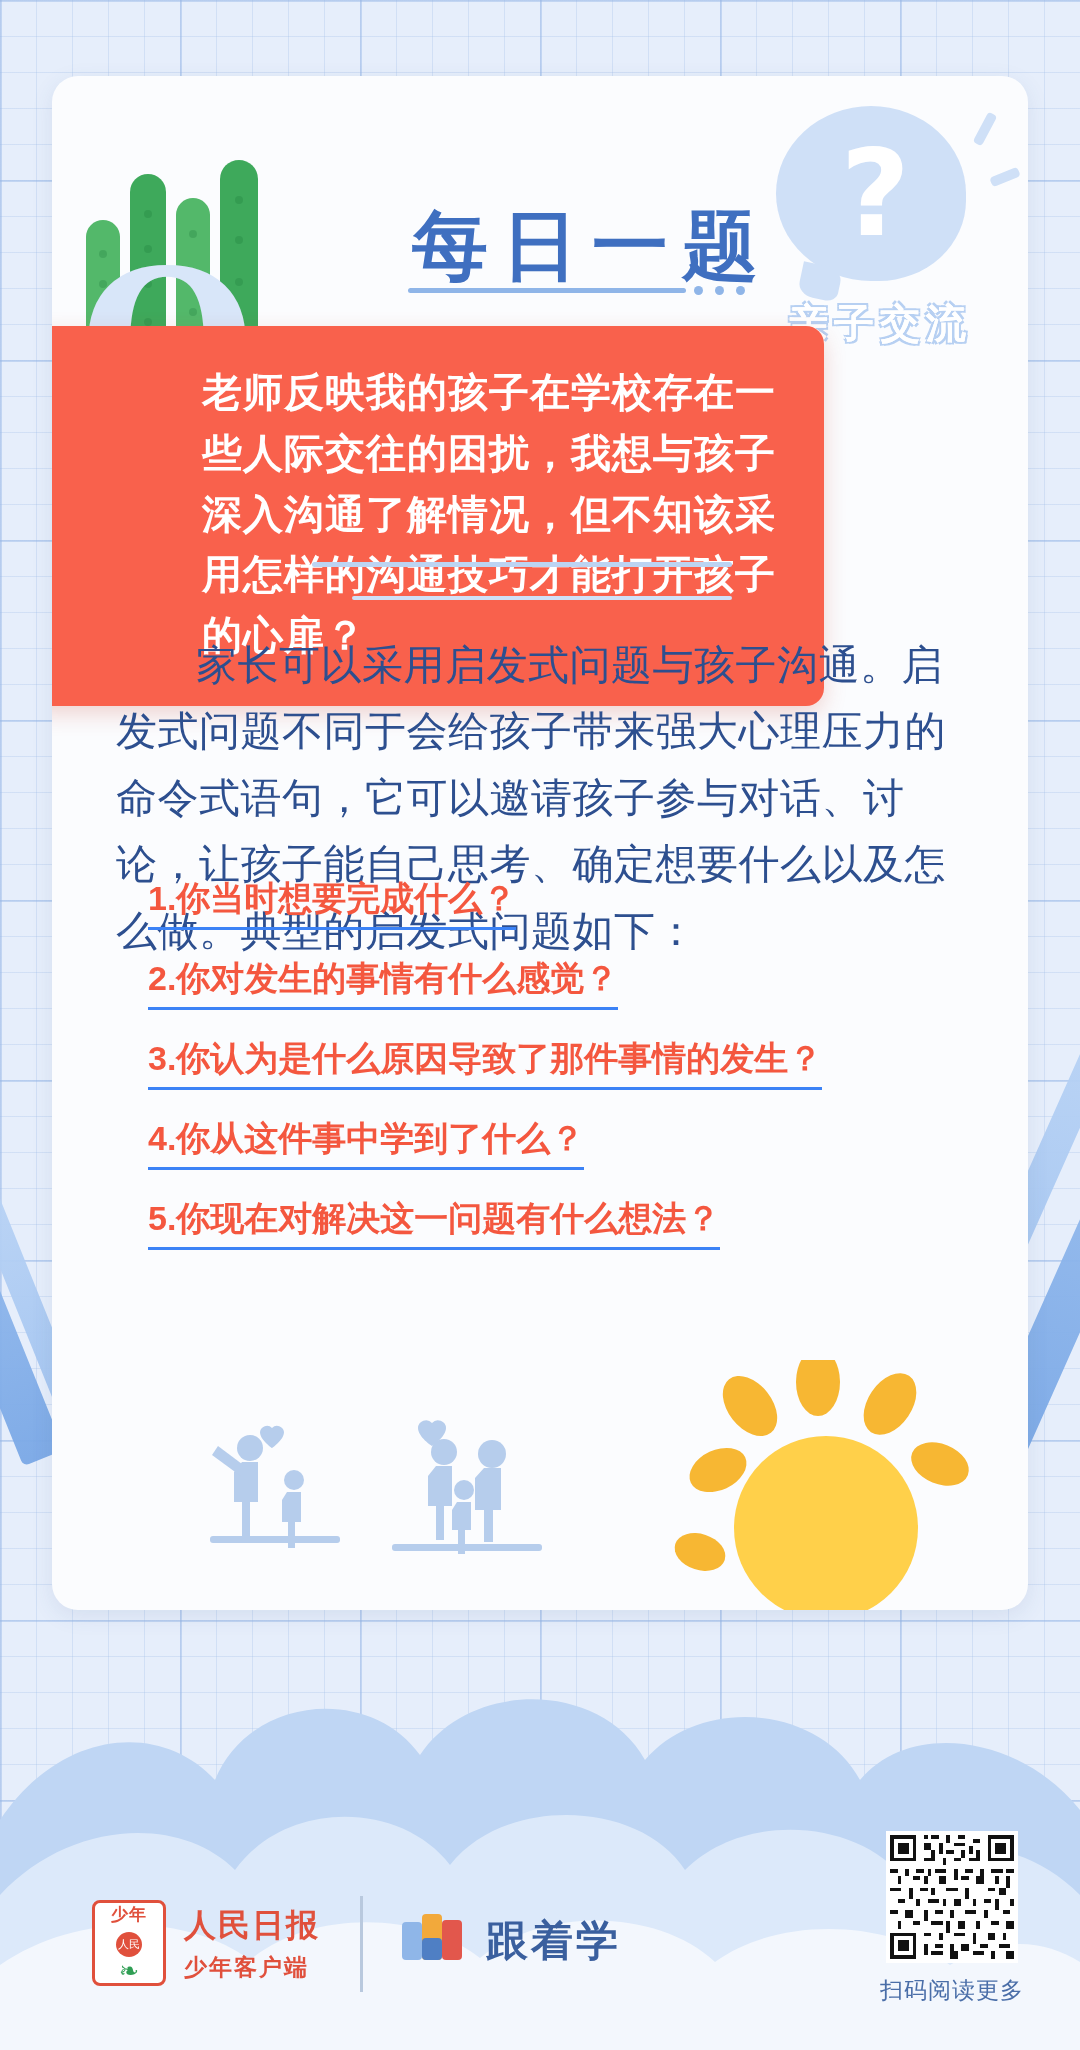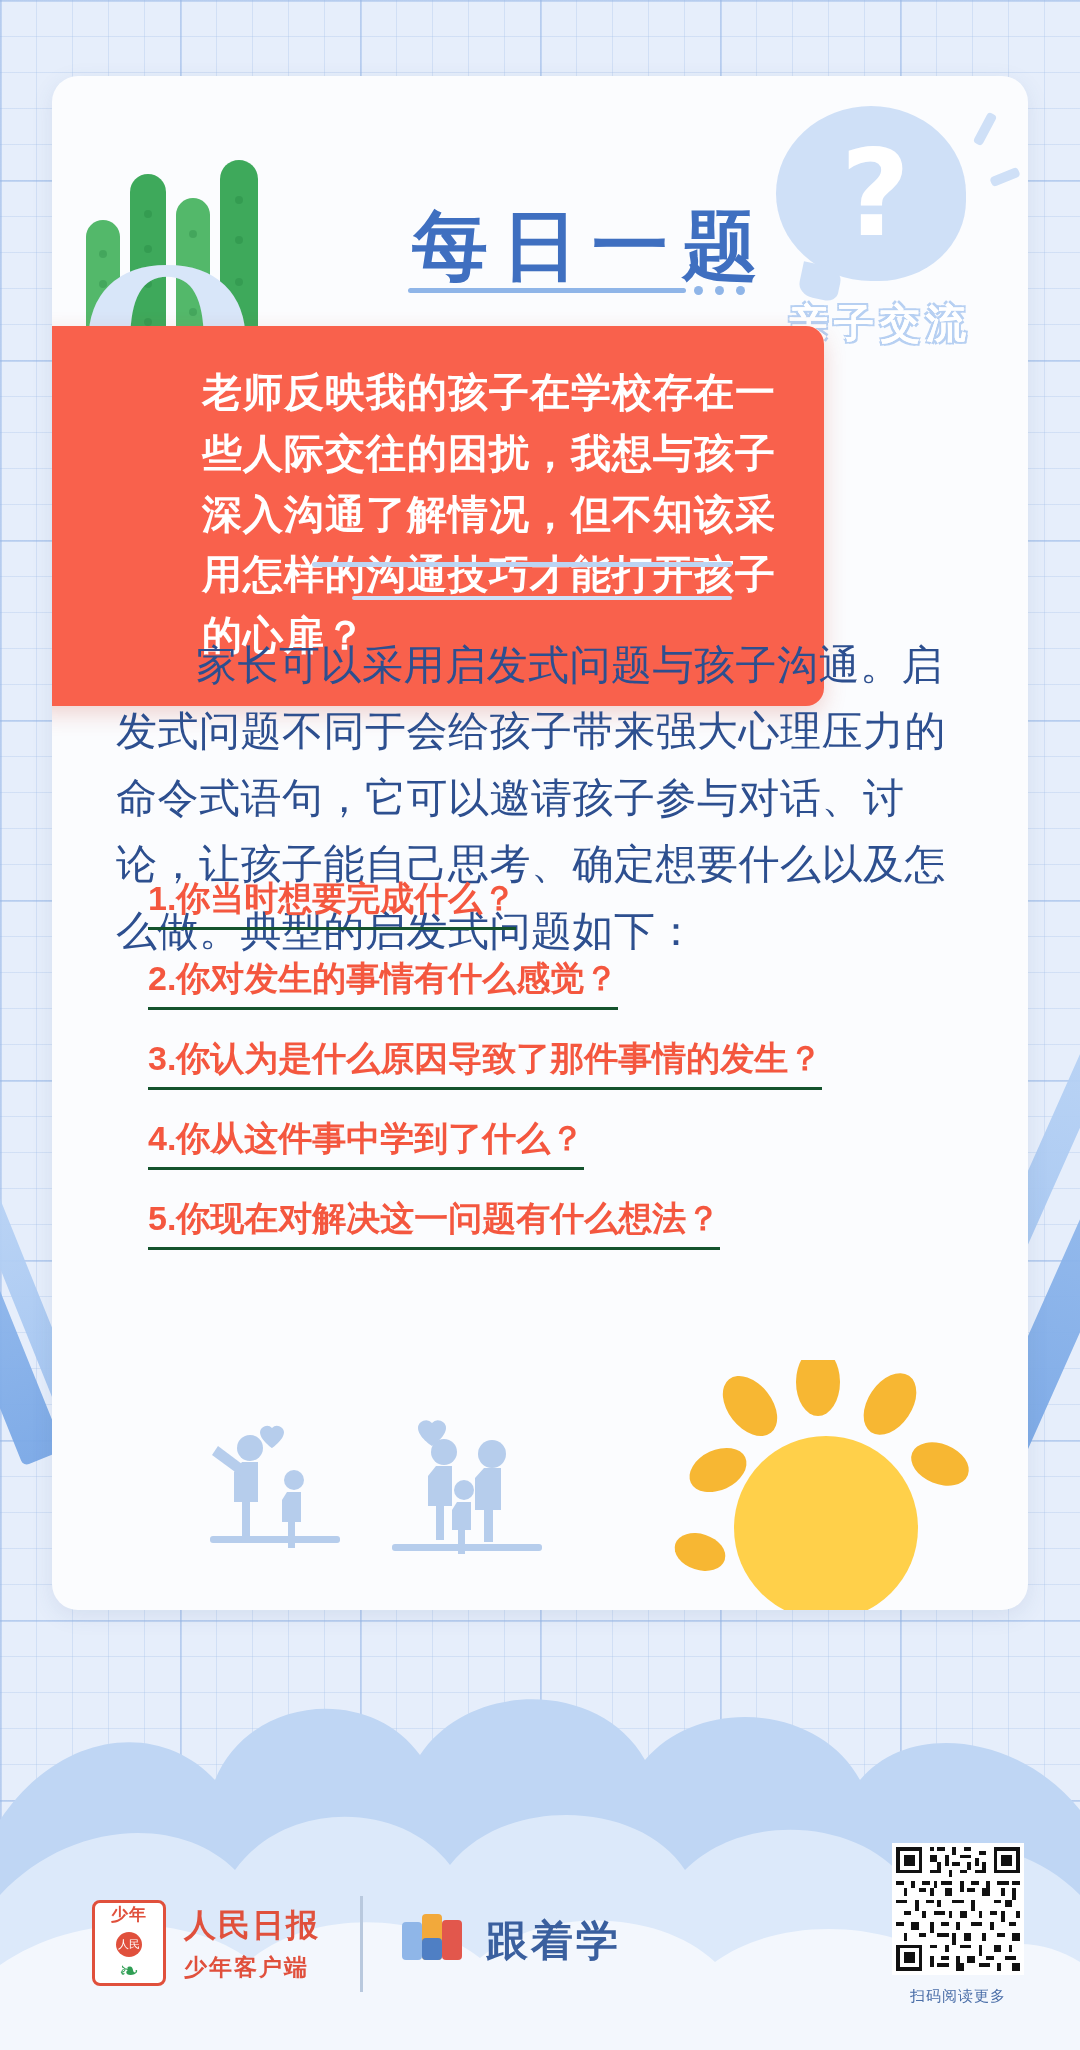--- a/index.html
+++ b/index.html
@@ -147,21 +147,21 @@
     text-indent: 80px;
     letter-spacing: 0.5px;
   }
 
   .tips { position: absolute; left: 96px; top: 800px; width: 820px; }
   .tip {
     color: #f4573f;
     font-size: 34px;
     font-weight: 700;
     margin-bottom: 26px;
-    border-bottom: 3px solid #14532d;
+    border-bottom: 3px solid #3b82f6;
     display: inline-block;
     padding-bottom: 5px;
   }
   .tip-row { display: block; }
 
   
   .figures { position: absolute; left: 150px; bottom: 46px; width: 420px; height: 160px; }
   
   .sun { position: absolute; right: 40px; bottom: -10px; width: 330px; height: 260px; }
 
@@ -183,21 +183,21 @@
   .brand-main { font-size: 32px; font-weight: 700; color:#e0503c; letter-spacing: 2px; }
   .brand-sub { font-size: 23px; font-weight: 700; color:#e0503c; letter-spacing: 2px; margin-top:4px;}
   .divider-v { position:absolute; left: 360px; bottom: 58px; width: 3px; height: 96px; background:#b9c9de;}
 
   .followstudy { position:absolute; left: 400px; bottom: 76px; display:flex; align-items:center; gap:20px;}
   .fs-logo { width: 66px; height: 66px; position: relative; }
   .fs-text { font-size: 42px; font-weight: 700; color:#3a5f9e; letter-spacing: 3px;}
 
   .qr-wrap { position: absolute; right: 56px; bottom: 44px; text-align: center; }
   .qr { width: 132px; height: 132px; background:#fff; padding: 4px; }
-  .qr-cap { margin-top: 8px; font-size: 15px; color:#4a6ea8; letter-spacing: 1px;}
+  .qr-cap { margin-top: 8px; font-size: 23px; color:#4a6ea8; letter-spacing: 1px;}
 </style>
 </head>
 <body>
 
 <div class="bg-grid"></div>
 <div class="bg-grid-major"></div>
 
 <div class="ribbon r1"></div>
 <div class="ribbon r2"></div>
 <div class="ribbon r3"></div>

